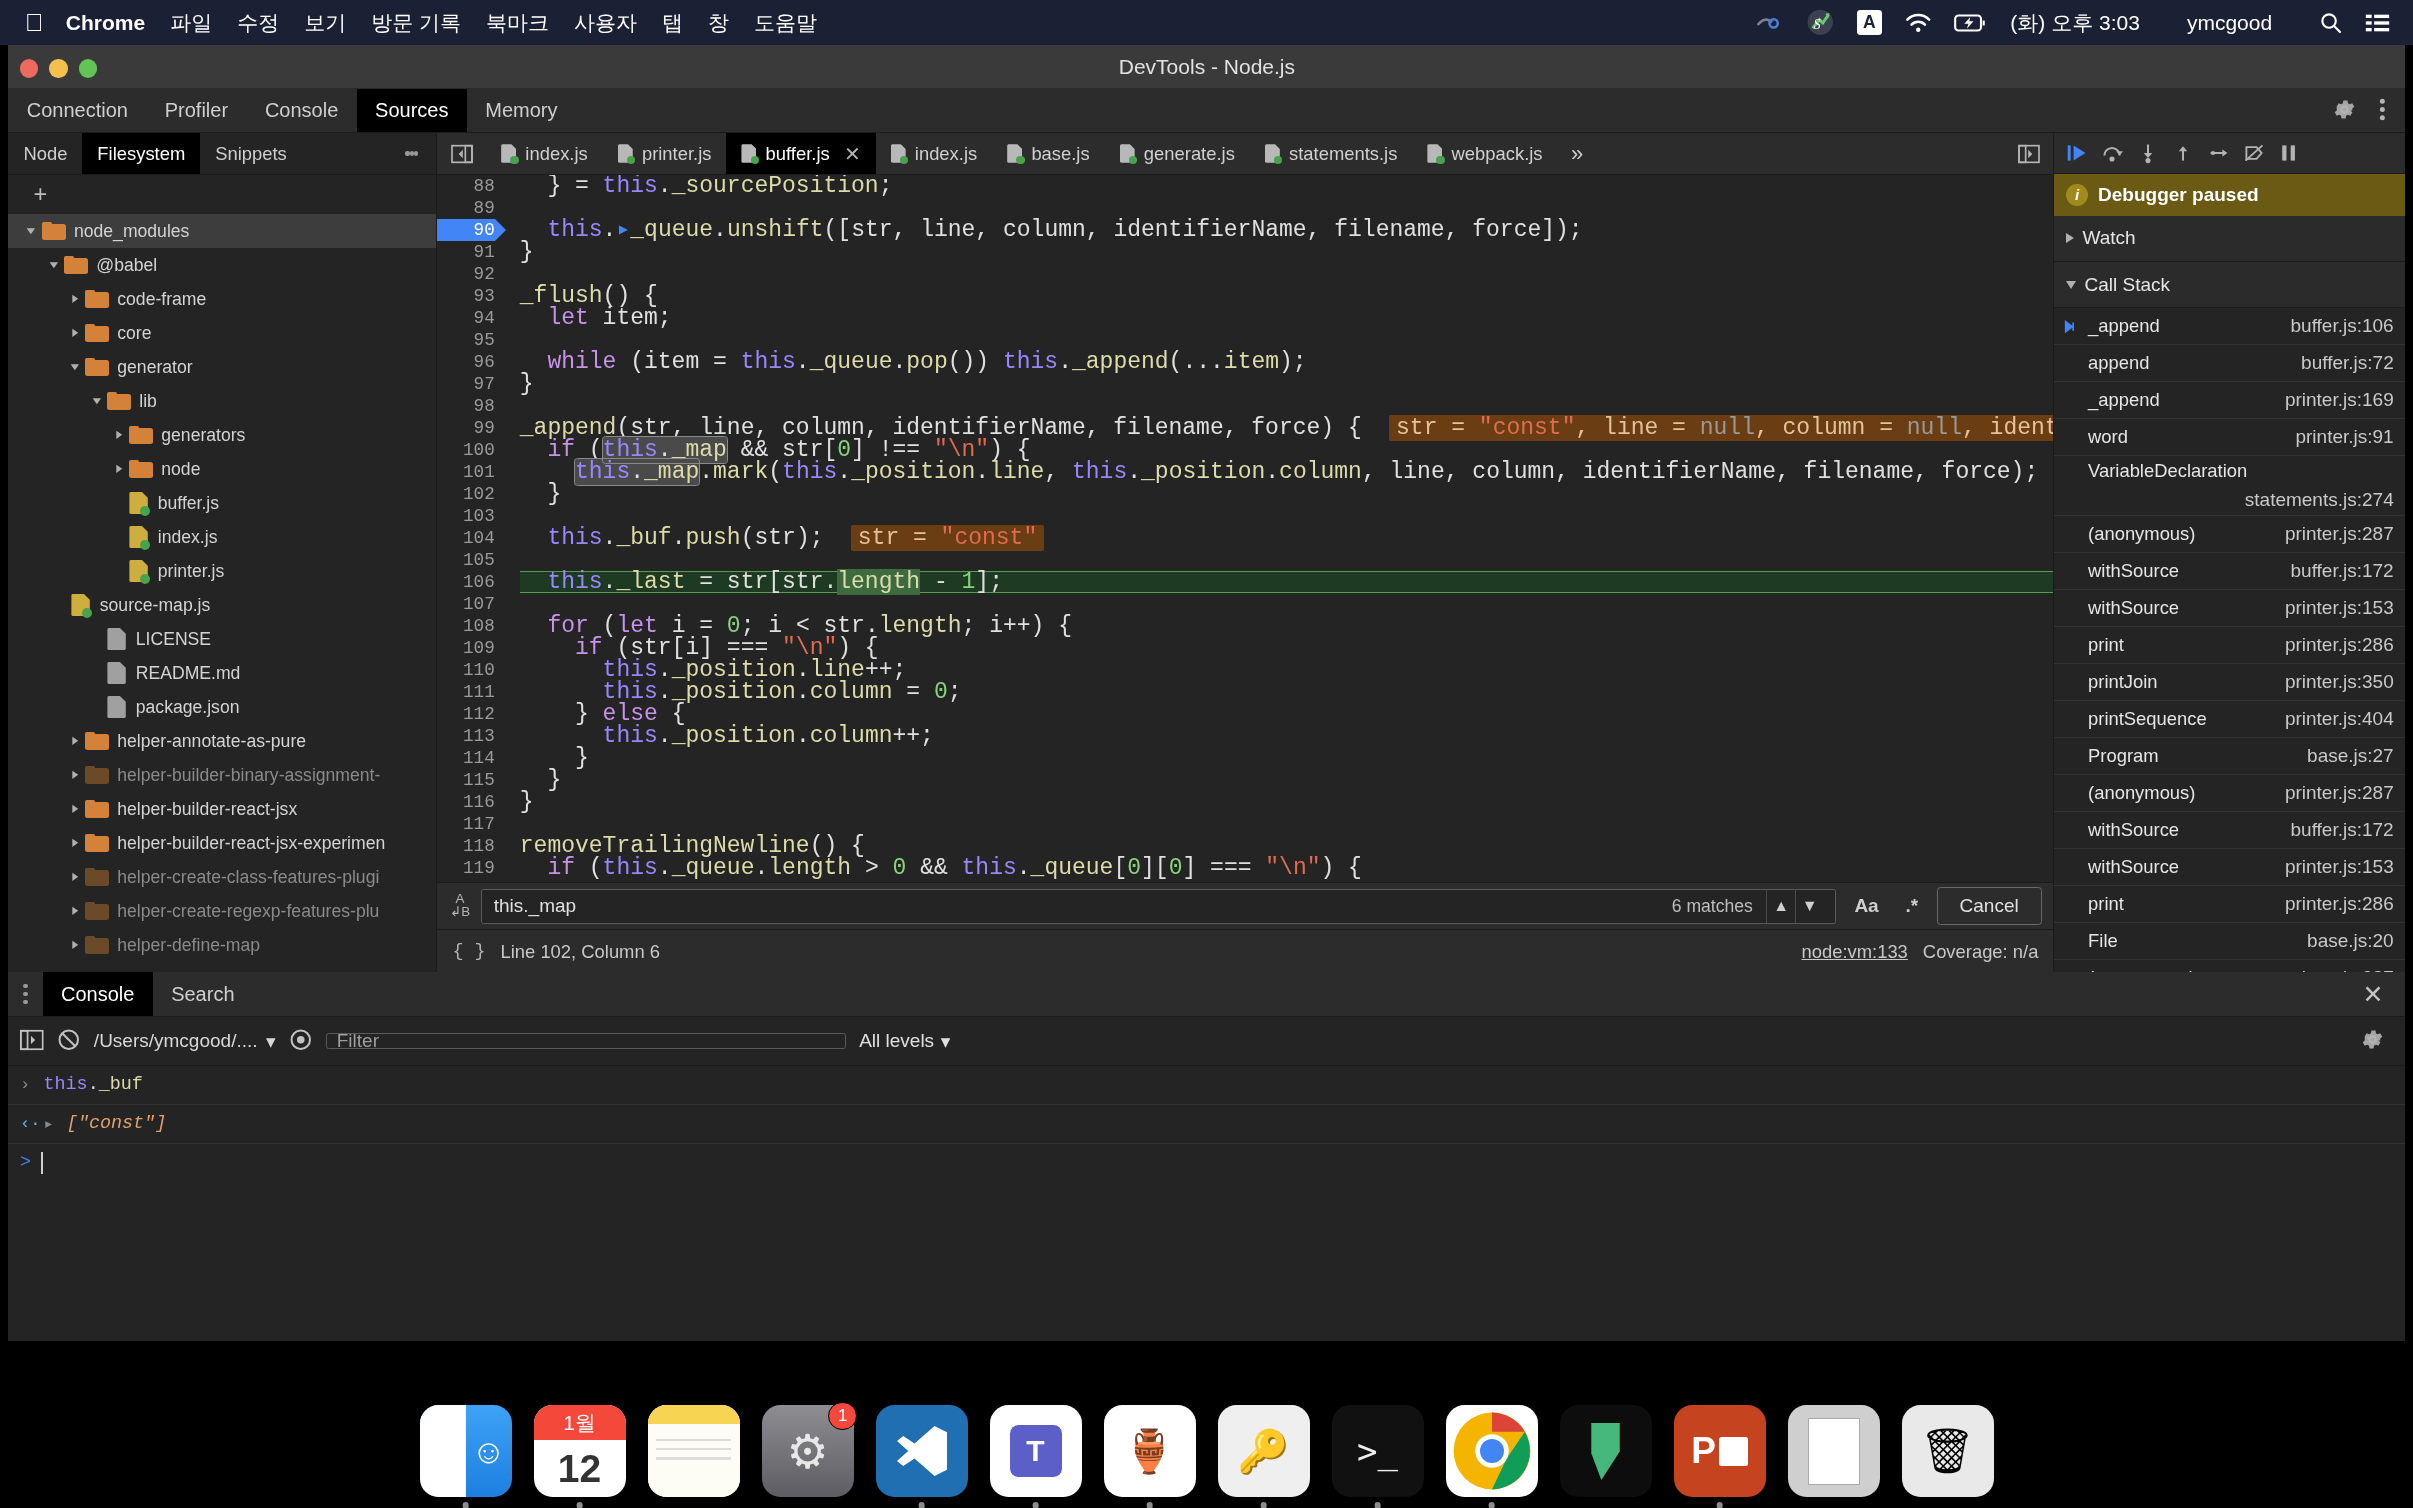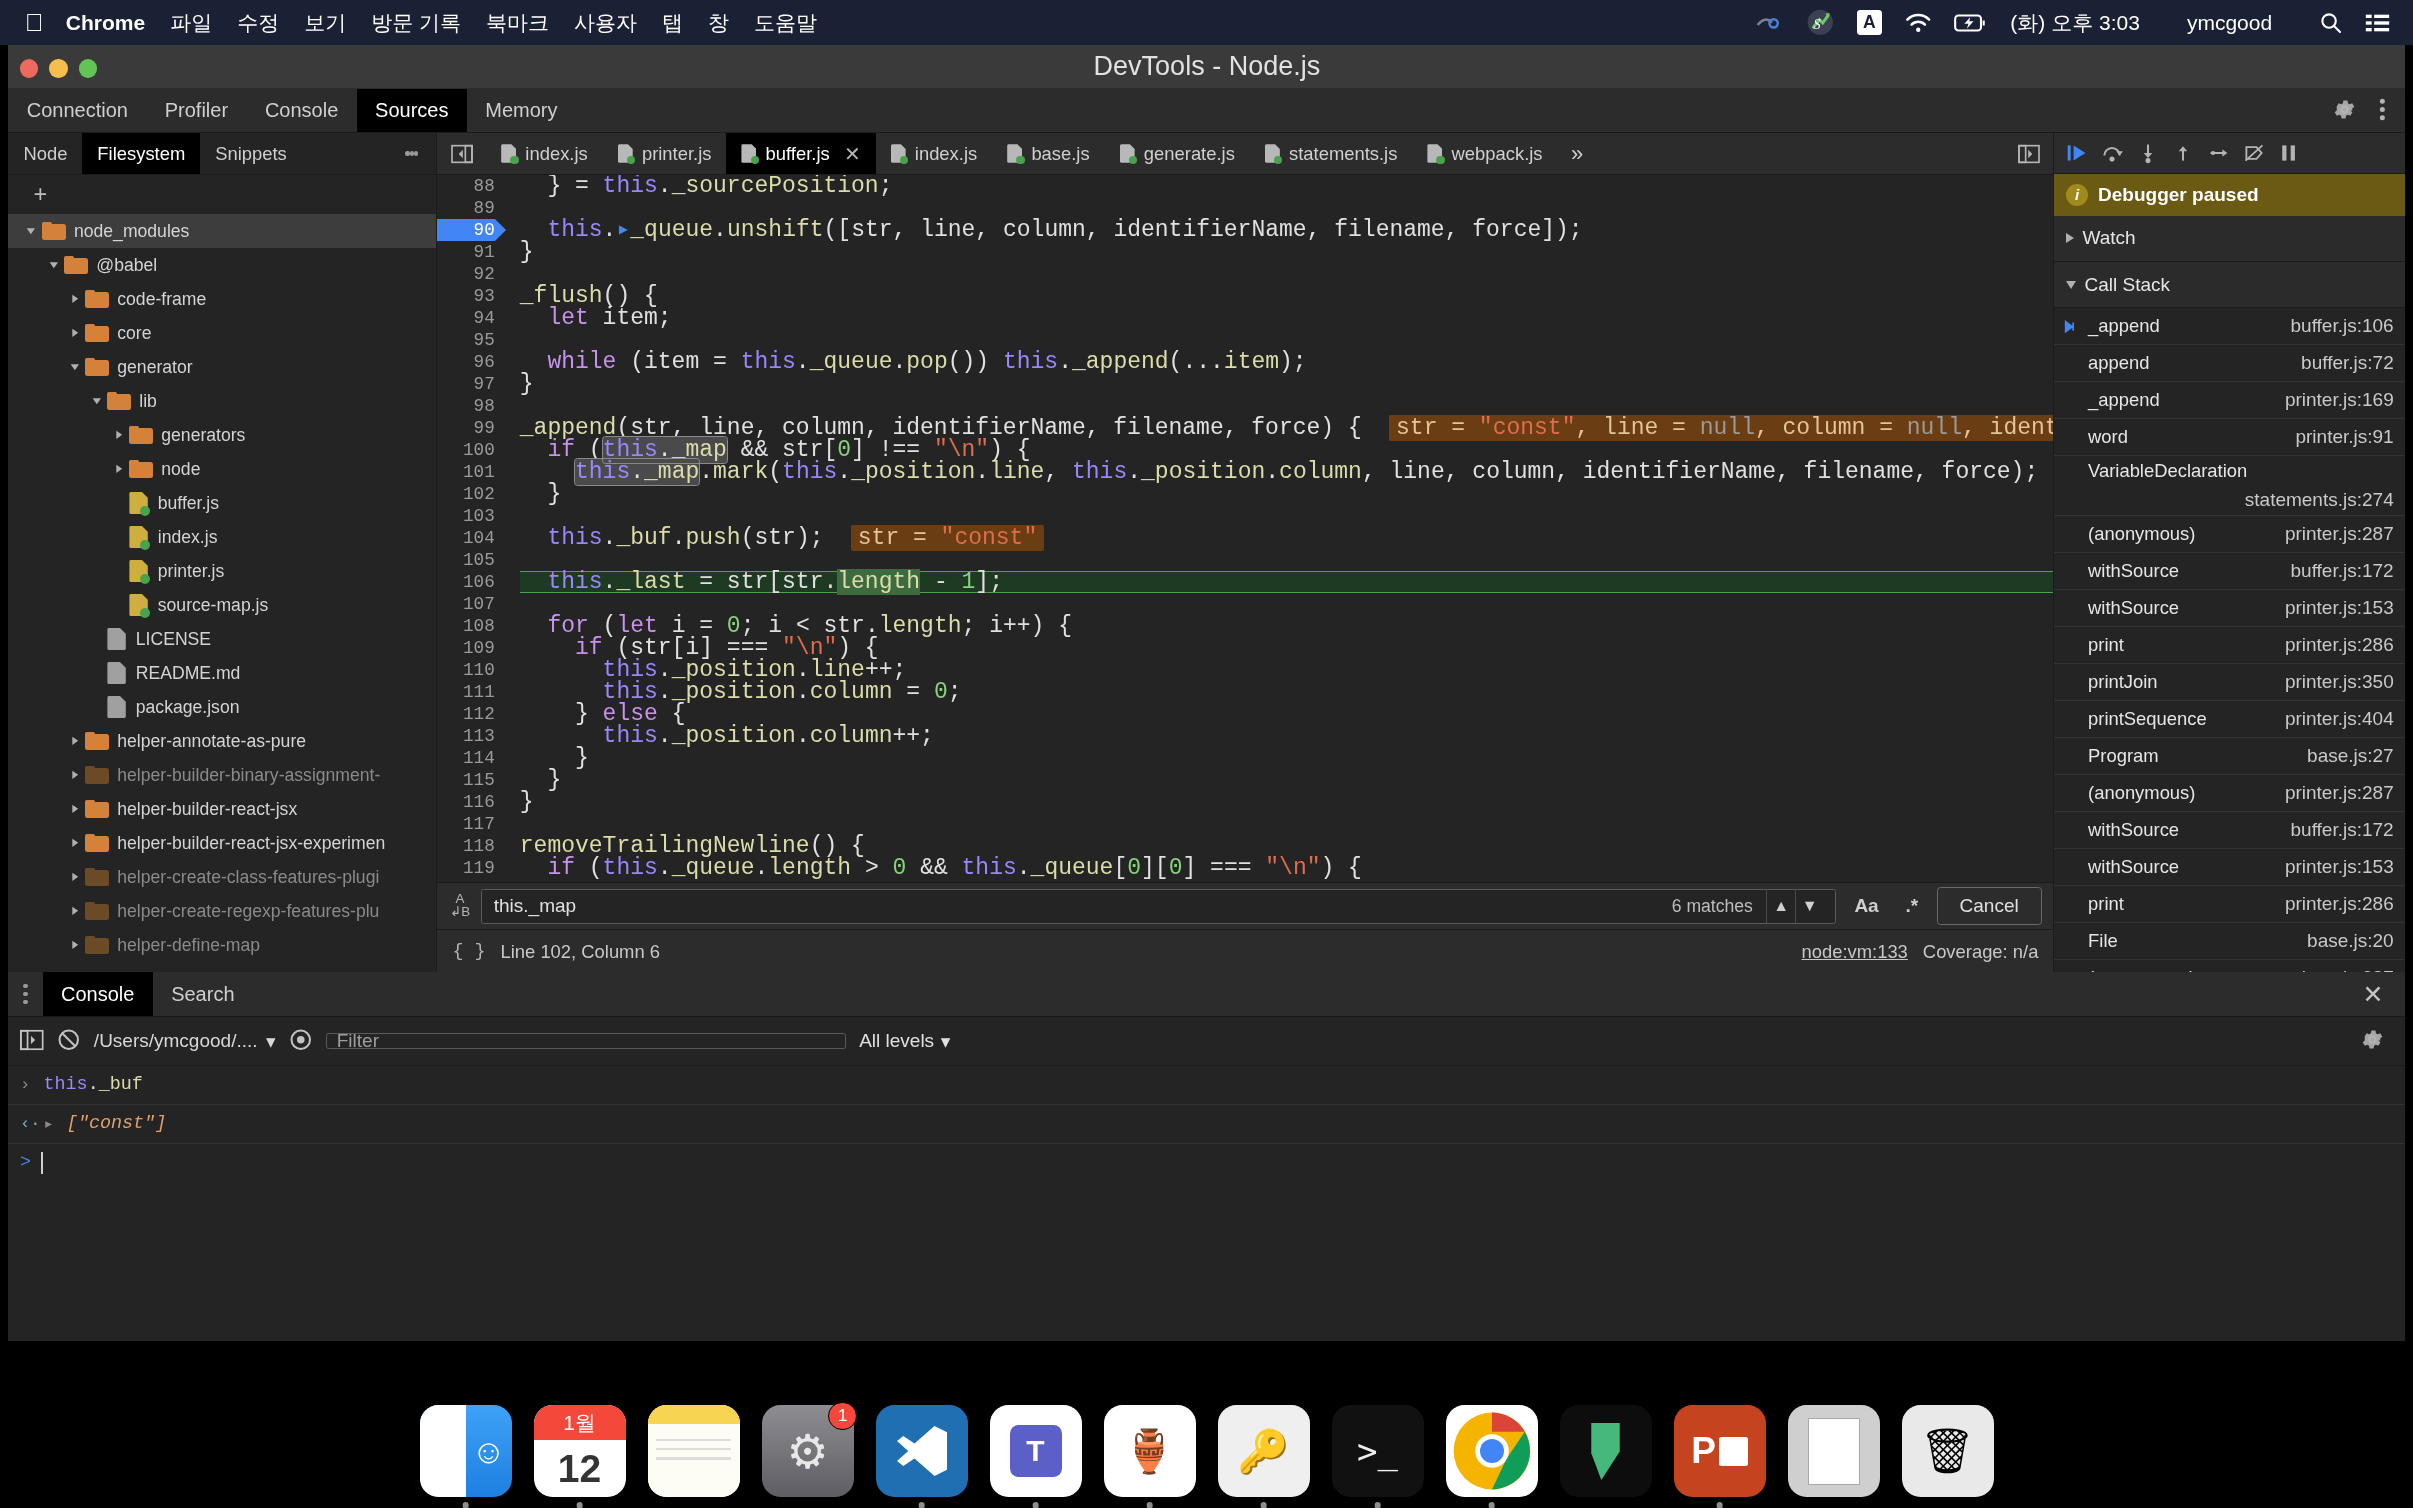--- a/index.html
+++ b/index.html
@@ -31,21 +31,21 @@
   
   #window {
     position: absolute; left: 8.4px; top: 45px; width: 2397px; height: 927px;
     background: #242424; overflow: hidden;
   }
   #titlebar {
     height: 44px; background: #3a3a3a; position: relative;
     display:flex; align-items:center; justify-content:center;
     border-bottom: 0.8px solid #2b2b2b;
   }
-  #titlebar .title { color: #e2e2e2; font-size: 27px; }
+  #titlebar .title { color: #e2e2e2; font-size: 21px; }
   .traffic { position:absolute; left: 11.7px; top: 14.2px; display:flex; gap: 11px; }
   .tl { width: 18.4px; height: 18.4px; border-radius: 50%; }
   .tl.r { background: #ec6a5e; } .tl.y { background: #f4bf4f; } .tl.g { background: #61c555; }
 
   
   #dt-tabs {
     height: 44px; background: #2c2c2c; display: flex; align-items: stretch;
     border-bottom: 0.8px solid #1b1b1b; position: relative;
   }
   .dt-tab {
@@ -423,21 +423,21 @@
             <span>index.js</span>
           </div>
           <div class="trow" style="padding-left: 99px;">
             <span class="tw"></span>
             <span class="fileico">
               <span class="pg"></span>
               <span class="dot"></span>
             </span>
             <span>printer.js</span>
           </div>
-          <div class="trow" style="padding-left: 99px;">
+          <div class="trow" style="padding-left: 41px;">
             <span class="tw"></span>
             <span class="fileico">
               <span class="pg"></span>
               <span class="dot"></span>
             </span>
             <span>source-map.js</span>
           </div>
           <div class="trow" style="padding-left: 77px;">
             <span class="tw"></span>
             <span class="fileico gray nodot">

